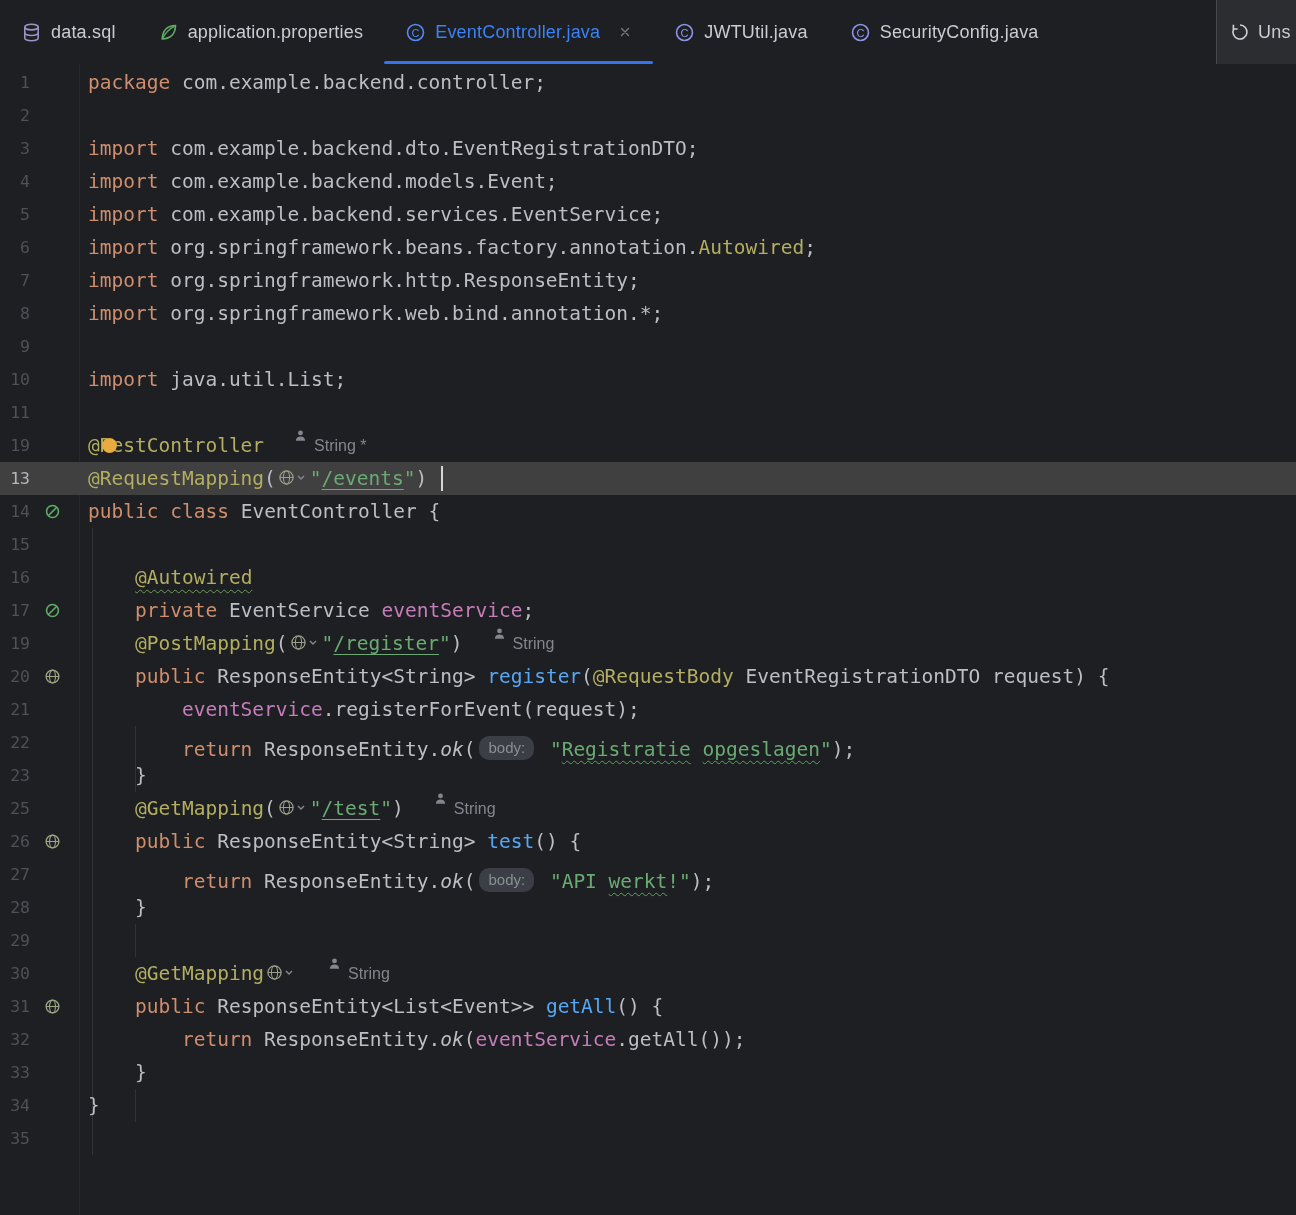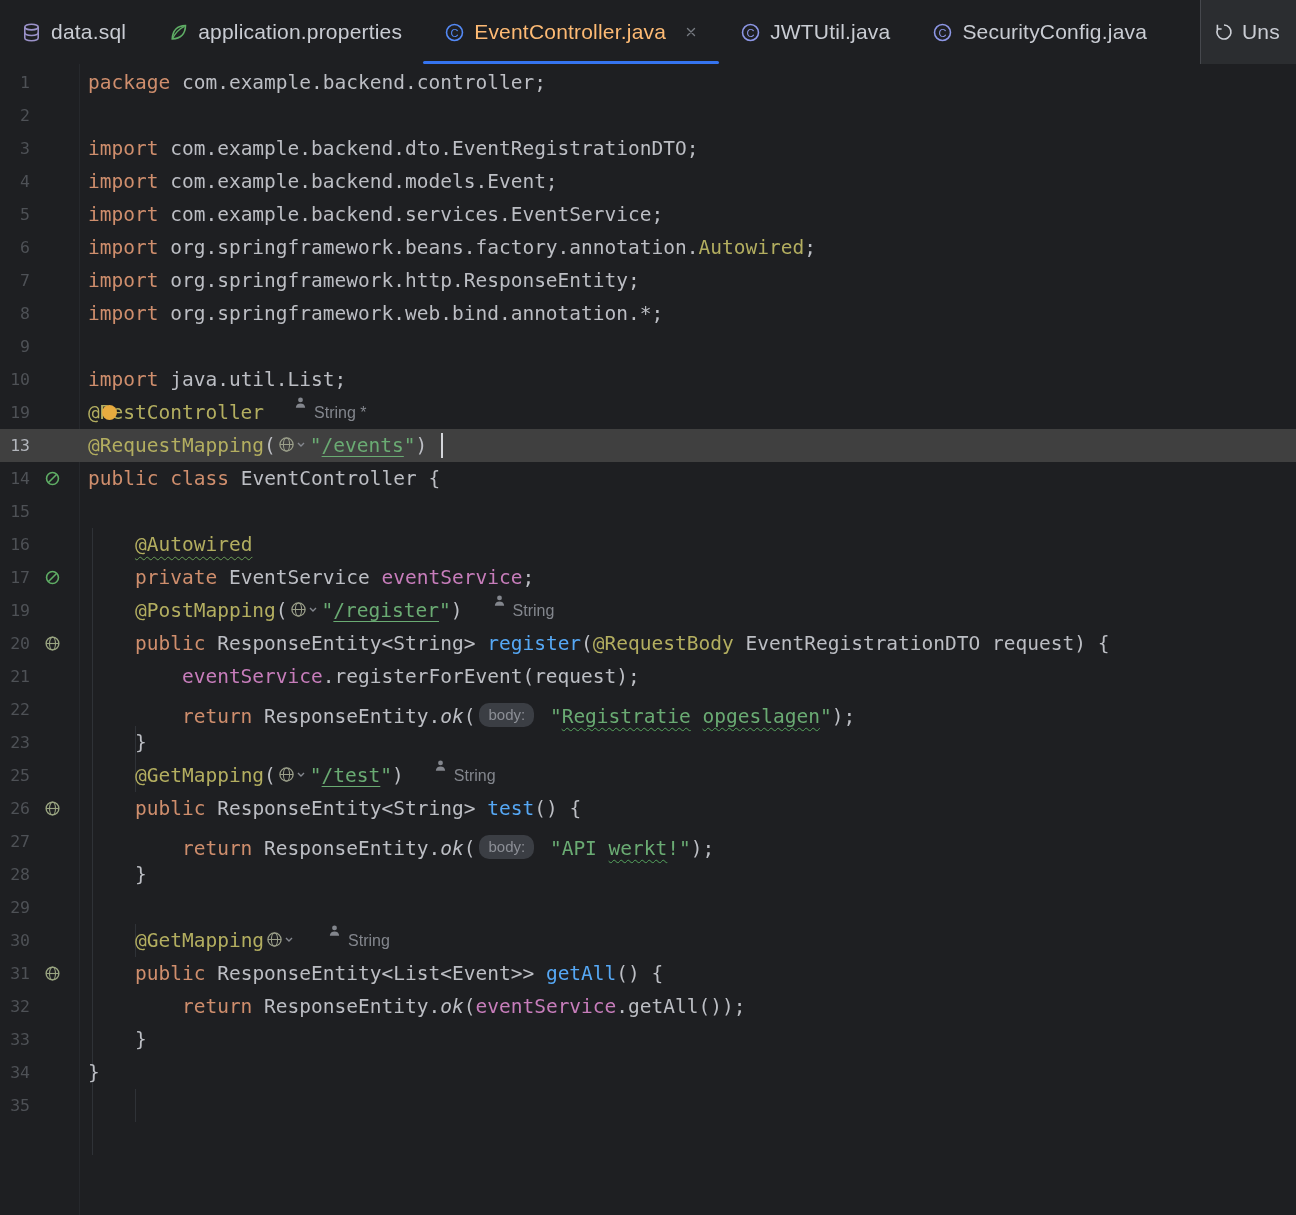--- a/index.html
+++ b/index.html
@@ -3,25 +3,25 @@
 <meta charset="utf-8">
 <style>
   *{margin:0;padding:0;box-sizing:border-box}
   html,body{width:1296px;height:1215px;overflow:hidden;background:#1e1f22}
   body{font-family:"Liberation Sans",sans-serif}
   .app{width:1296px;height:1215px;display:flex;flex-direction:column;background:#1e1f22}
 
   
   .tabbar{height:64px;flex:none;display:flex;align-items:stretch;background:#1e1f22}
   .tab{position:relative;display:flex;align-items:center;gap:9px;padding:0 21px;cursor:pointer;white-space:nowrap}
-  .tab-label{font-size:21px;color:#c9ccd3;letter-spacing:.2px}
-  .tab.active .tab-label{color:#fdba74}
+  .tab-label{font-size:18px;color:#c9ccd3;letter-spacing:.2px}
+  .tab.active .tab-label{color:#3b82f6}
   .tab.active::after{content:"";position:absolute;left:0;right:0;bottom:0;height:3px;background:#3574f0;border-radius:2px}
   .tab-close{margin-left:9px;display:flex;align-items:center}
-  .tab.partial{margin-left:auto;flex:none;width:96px;overflow:hidden;background:#2b2d30;border-left:1px solid #46484d;padding:0 0 0 13px;gap:8px}
+  .tab.partial{margin-left:auto;flex:none;width:80px;overflow:hidden;background:#2b2d30;border-left:1px solid #46484d;padding:0 0 0 13px;gap:8px}
   .tab-icon{display:flex;align-items:center;flex:none}
   .java-icon{color:#8d97e6}
   .tab.active .java-icon{color:#548af7}
 
   
   .editor{position:relative;flex:1;overflow:hidden;background:#1e1f22;
           font-family:"DejaVu Sans Mono",monospace;font-size:19.5px;color:#bcbec4}
   .gutter-divider{position:absolute;left:79px;top:0;bottom:0;width:1px;background:#26282c}
   .indent-guide{position:absolute;width:1px;background:#2f3237}
   .lines{position:relative;padding-top:2px}
@@ -129,20 +129,21 @@
         <div class="line"><span class="ln">1</span><span class="gut"></span><span class="code"><span class="tok kw">package</span><span class="tok d"> com.example.backend.controller;</span></span></div>
         <div class="line"><span class="ln">2</span><span class="gut"></span><span class="code"></span></div>
         <div class="line"><span class="ln">3</span><span class="gut"></span><span class="code"><span class="tok kw">import</span><span class="tok d"> com.example.backend.dto.EventRegistrationDTO;</span></span></div>
         <div class="line"><span class="ln">4</span><span class="gut"></span><span class="code"><span class="tok kw">import</span><span class="tok d"> com.example.backend.models.Event;</span></span></div>
         <div class="line"><span class="ln">5</span><span class="gut"></span><span class="code"><span class="tok kw">import</span><span class="tok d"> com.example.backend.services.EventService;</span></span></div>
         <div class="line"><span class="ln">6</span><span class="gut"></span><span class="code"><span class="tok kw">import</span><span class="tok d"> org.springframework.beans.factory.annotation.</span><span class="tok ann">Autowired</span><span class="tok d">;</span></span></div>
         <div class="line"><span class="ln">7</span><span class="gut"></span><span class="code"><span class="tok kw">import</span><span class="tok d"> org.springframework.http.ResponseEntity;</span></span></div>
         <div class="line"><span class="ln">8</span><span class="gut"></span><span class="code"><span class="tok kw">import</span><span class="tok d"> org.springframework.web.bind.annotation.*;</span></span></div>
         <div class="line"><span class="ln">9</span><span class="gut"></span><span class="code"></span></div>
         <div class="line"><span class="ln">10</span><span class="gut"></span><span class="code"><span class="tok kw">import</span><span class="tok d"> java.util.List;</span></span></div>
+        <div class="line"><span class="ln">11</span><span class="gut"></span><span class="code"></span></div>
         <div class="line"><span class="ln">19</span><span class="gut"></span><span class="code"><span class="dot"></span><span class="tok ann">@RestController</span><span class="inlay-hint"><svg width="13" height="13" viewBox="0 0 14 14">
                 <circle cx="7" cy="4.2" r="2.6" fill="#83868d"></circle>
                 <path d="M2 12.6 c0-2.9 2.2-4.5 5-4.5 s5 1.6 5 4.5 Z" fill="#83868d"></path>
               </svg><span>String *</span></span></span></div>
         <div class="line current"><span class="ln">13</span><span class="gut"></span><span class="code"><span class="tok ann">@RequestMapping</span><span class="tok d">(</span><span class="inlay-globe"><svg width="17" height="17" viewBox="0 0 16 16">
                 <circle cx="8" cy="8" r="6.2" fill="none" stroke="#9a9e89" stroke-width="1.2"></circle>
                 <ellipse cx="8" cy="8" rx="2.9" ry="6.2" fill="none" stroke="#9a9e89" stroke-width="1"></ellipse>
                 <path d="M1.8 8 h12.4" stroke="#9a9e89" stroke-width="1"></path>
               </svg><svg width="10" height="9" viewBox="0 0 10 9">
                 <path d="M2 3 L5 6 L8 3" fill="none" stroke="#85888f" stroke-width="1.4"></path>

